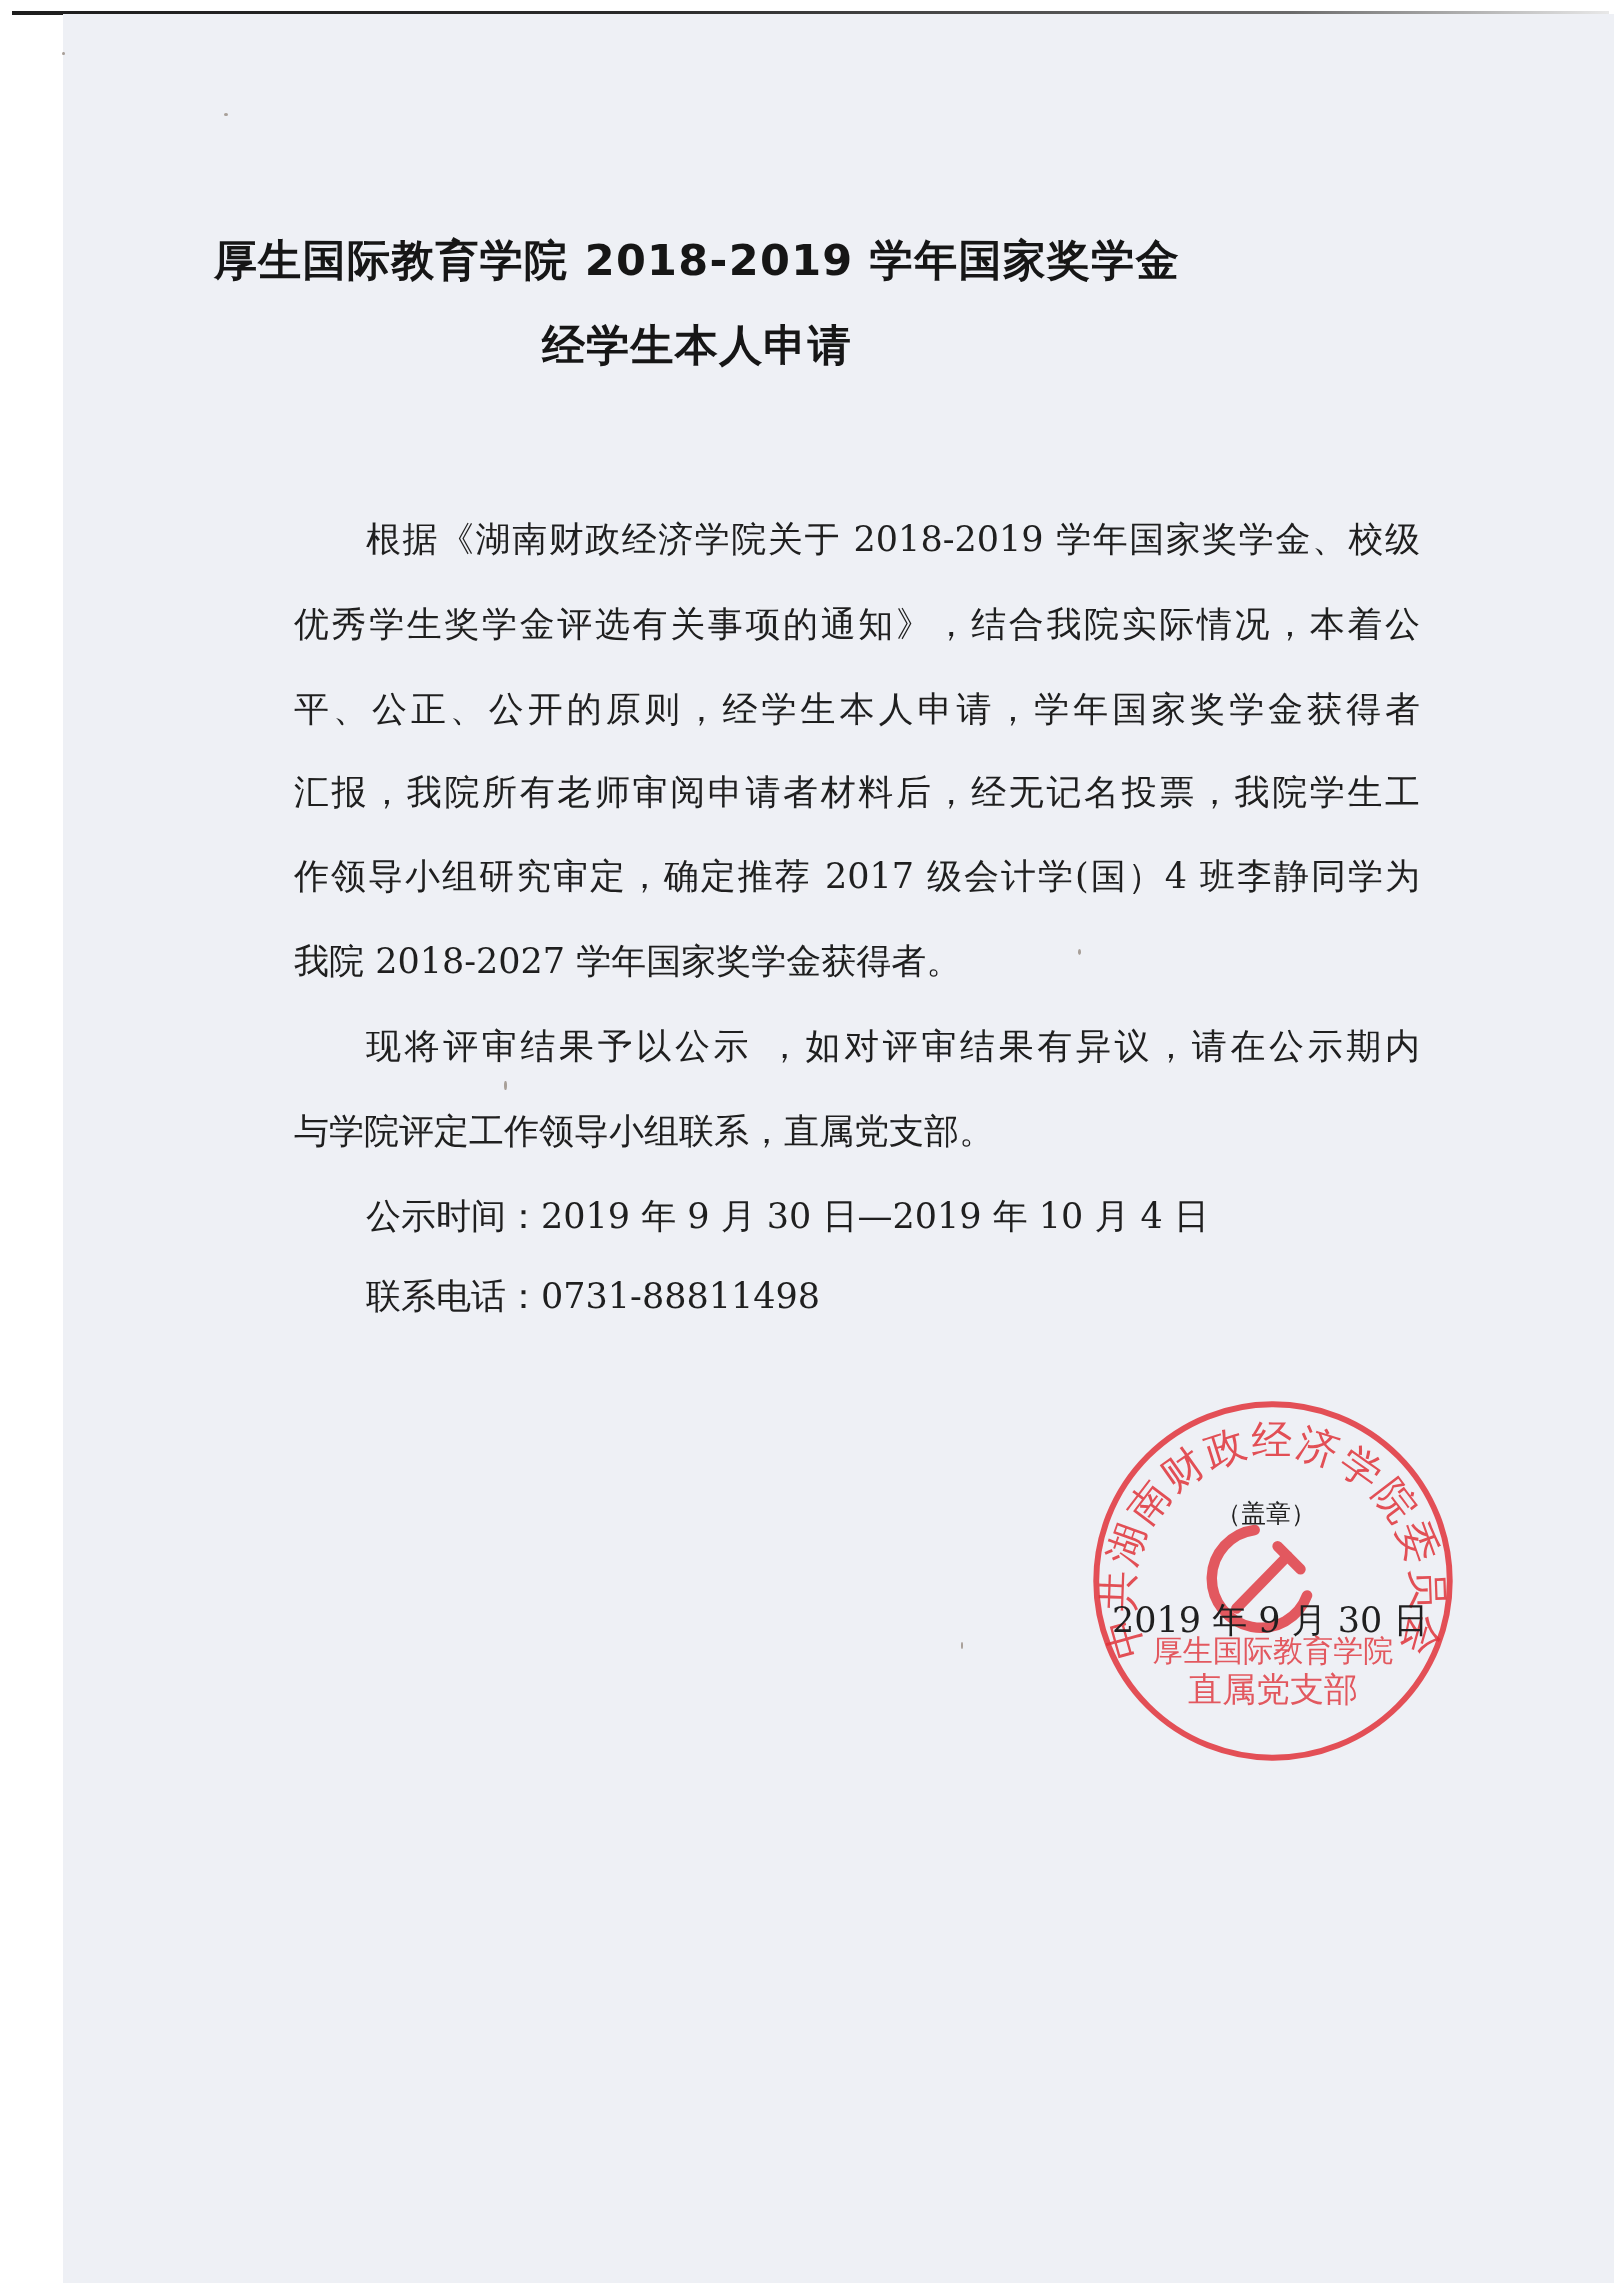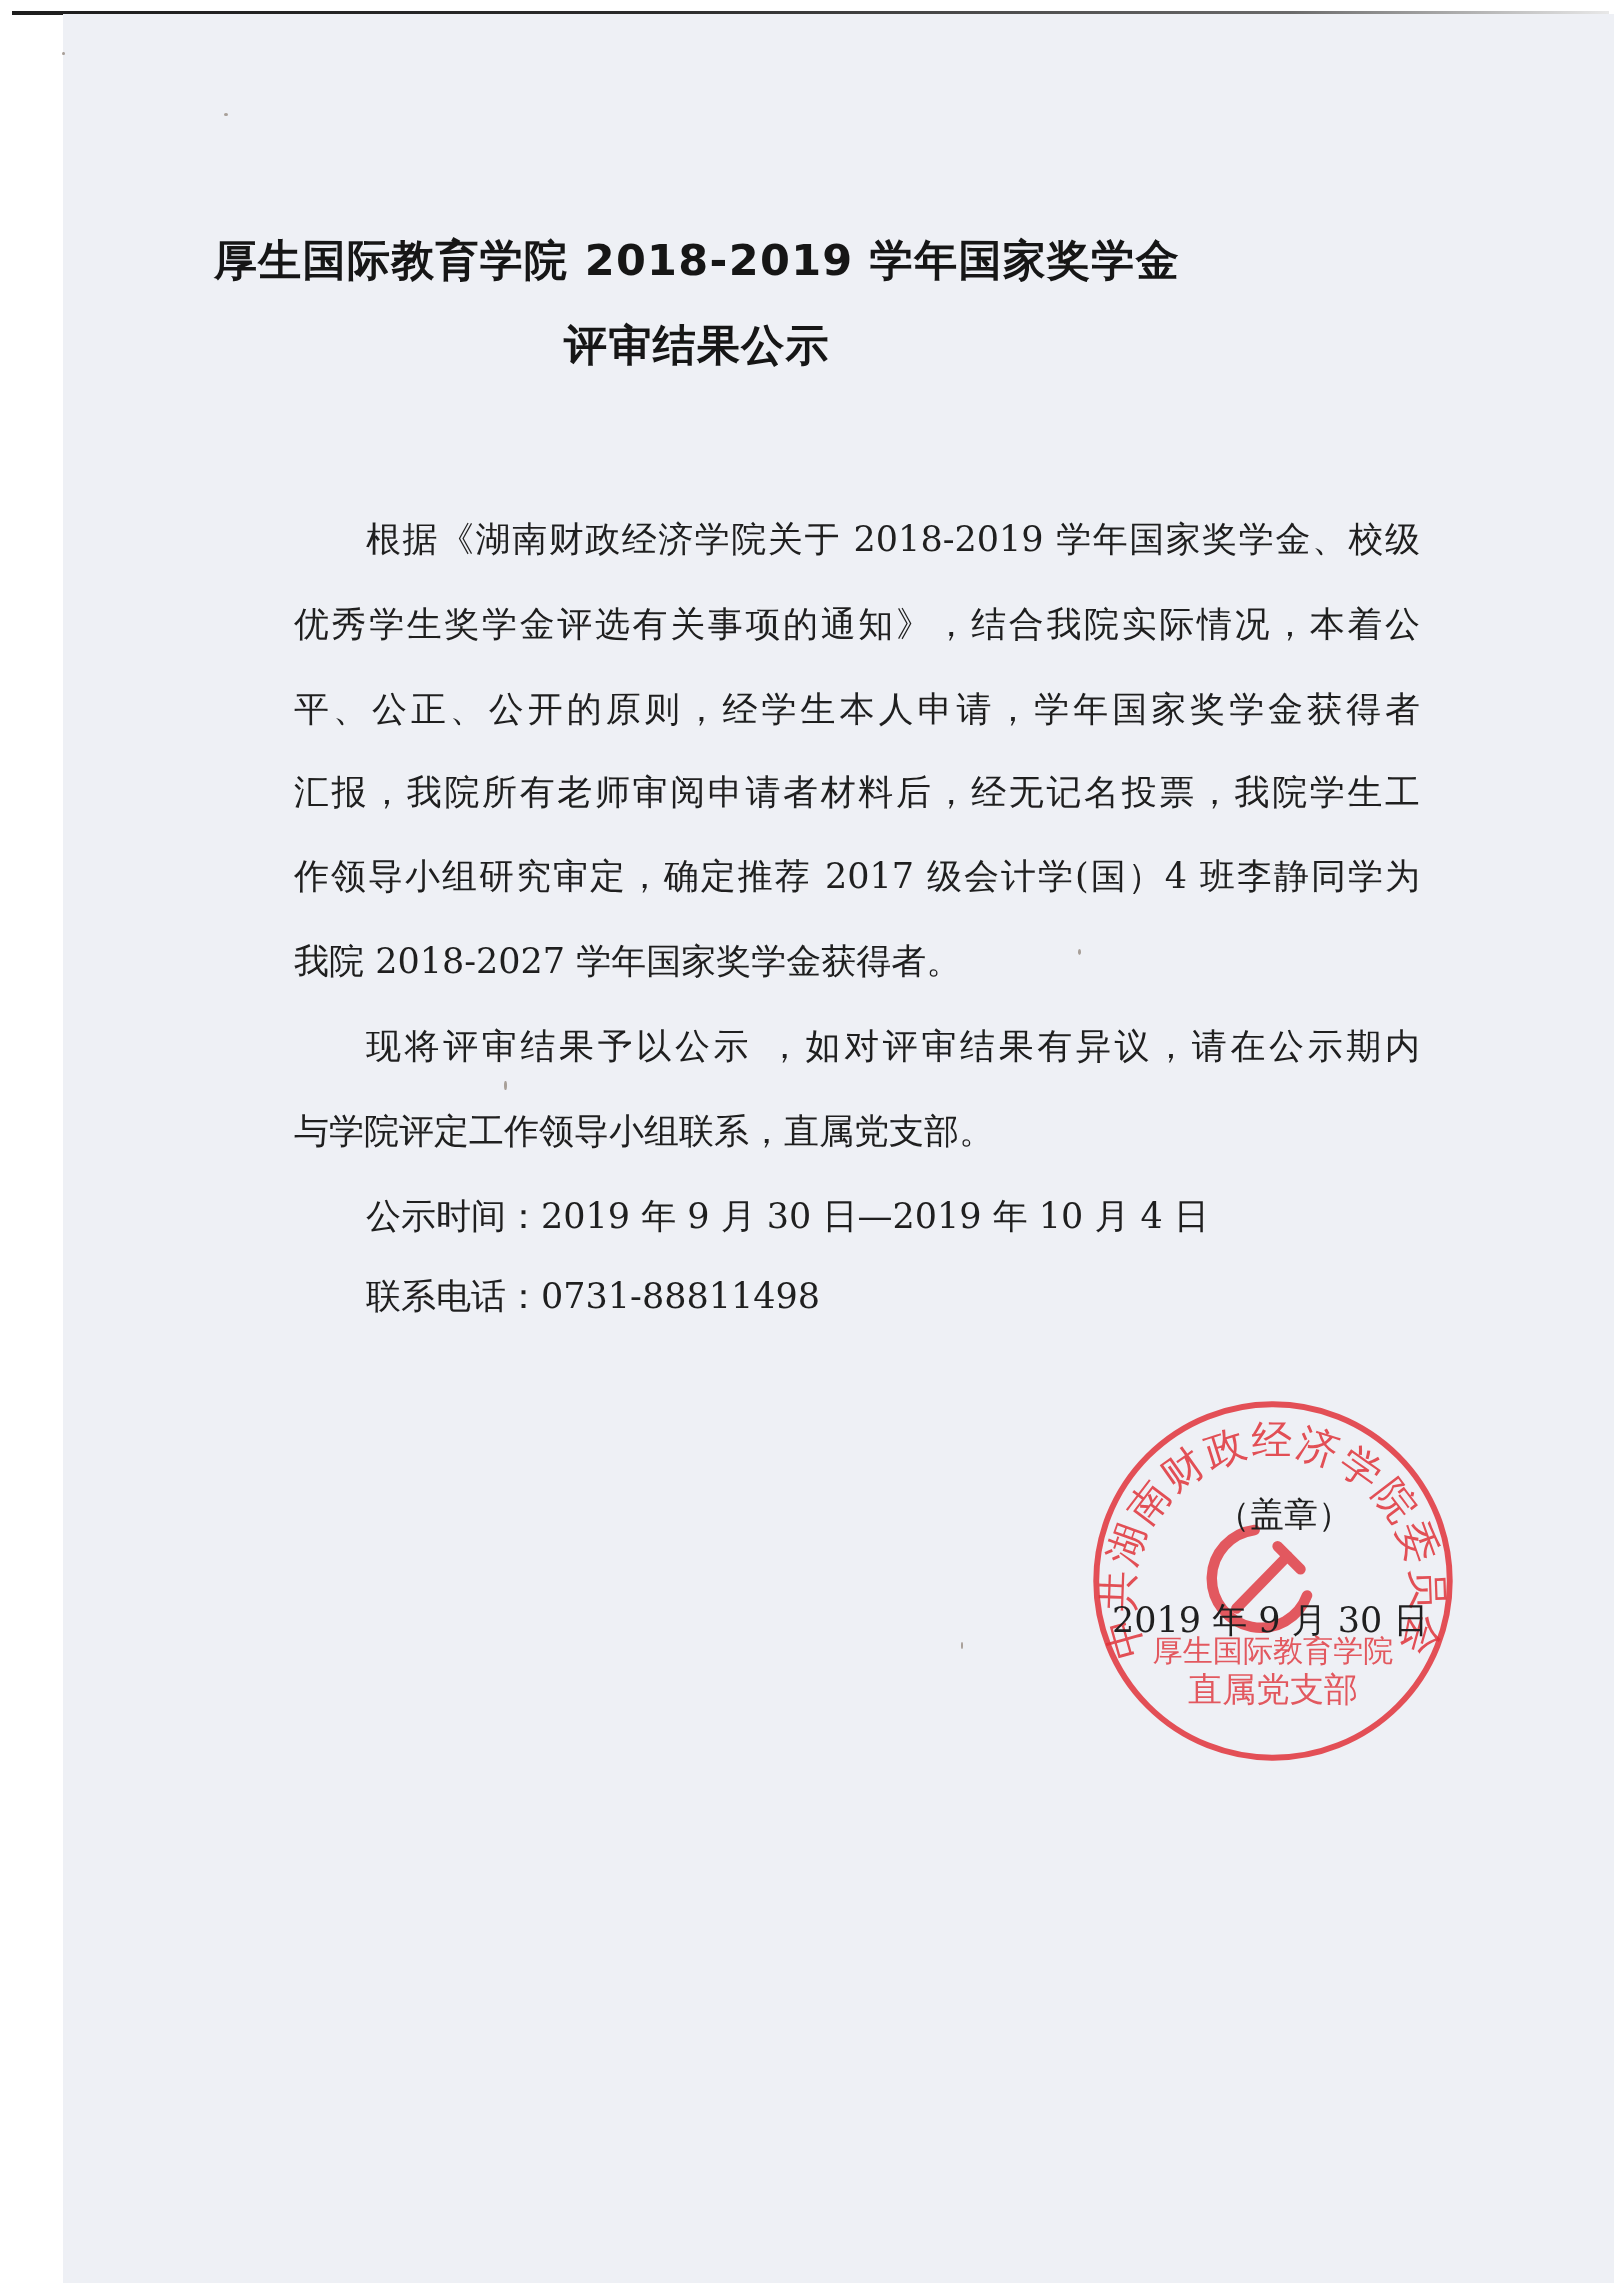--- a/index.html
+++ b/index.html
@@ -33,36 +33,36 @@
   .body-line.indent { left: 366px; width: 1054px; }
   .body-line.last { text-align-last: left; }
 
   .seal {
     position: absolute; left: 1091px; top: 1399px; width: 364px; height: 364px;
     border-radius: 50%;
   }
   .seal svg { width: 100%; height: 100%; }
   .seal-note {
     position: absolute; left: 1216px; top: 1491px;
-    font-size: 34px; line-height: 46px; color: #1f1f1f; white-space: nowrap;
+    font-size: 25px; line-height: 46px; color: #1f1f1f; white-space: nowrap;
   }
   .sign-date {
     position: absolute; left: 1112px; top: 1597px;
     font-size: 35px; line-height: 46px; color: #1f1f1f; white-space: nowrap; text-align: center;
   }
   .speck { position: absolute; background: #8a7d72; border-radius: 50%; opacity: .7; }
 </style>
 </head>
 <body>
 
 <div class="scan-border"></div>
 <div class="paper"></div>
 
 <div class="title l1">厚生国际教育学院 2018-2019 学年国家奖学金</div>
-<div class="title l2">评审结果公示</div>
+<div class="title l2">经学生本人申请</div>
 
 <div>
   <div class="body-line indent" style="top:494px">根据《湖南财政经济学院关于 2018-2019 学年国家奖学金、校级</div>
   <div class="body-line" style="top:579px">优秀学生奖学金评选有关事项的通知》，结合我院实际情况，本着公</div>
   <div class="body-line" style="top:664px">平、公正、公开的原则，经学生本人申请，学年国家奖学金获得者</div>
   <div class="body-line" style="top:747px">汇报，我院所有老师审阅申请者材料后，经无记名投票，我院学生工</div>
   <div class="body-line" style="top:831px">作领导小组研究审定，确定推荐 2017 级会计学(国）4 班李静同学为</div>
   <div class="body-line last" style="top:916px">我院 2018-2027 学年国家奖学金获得者。</div>
 </div>
 

